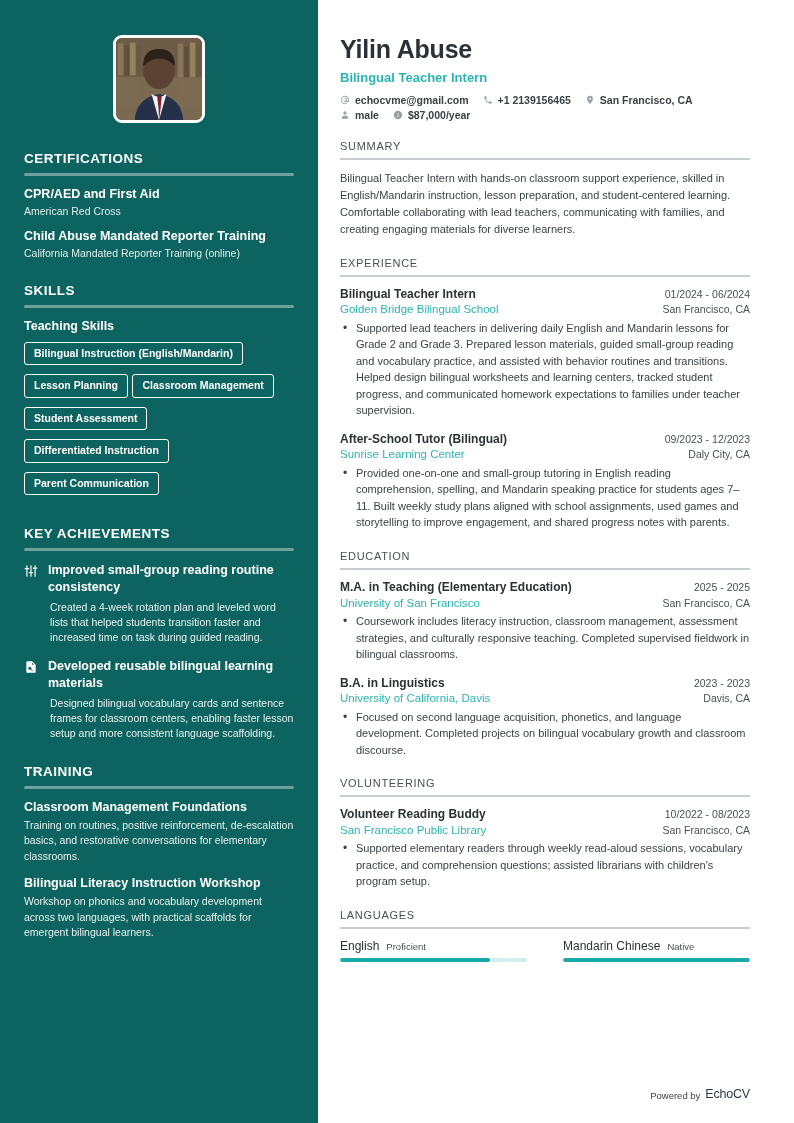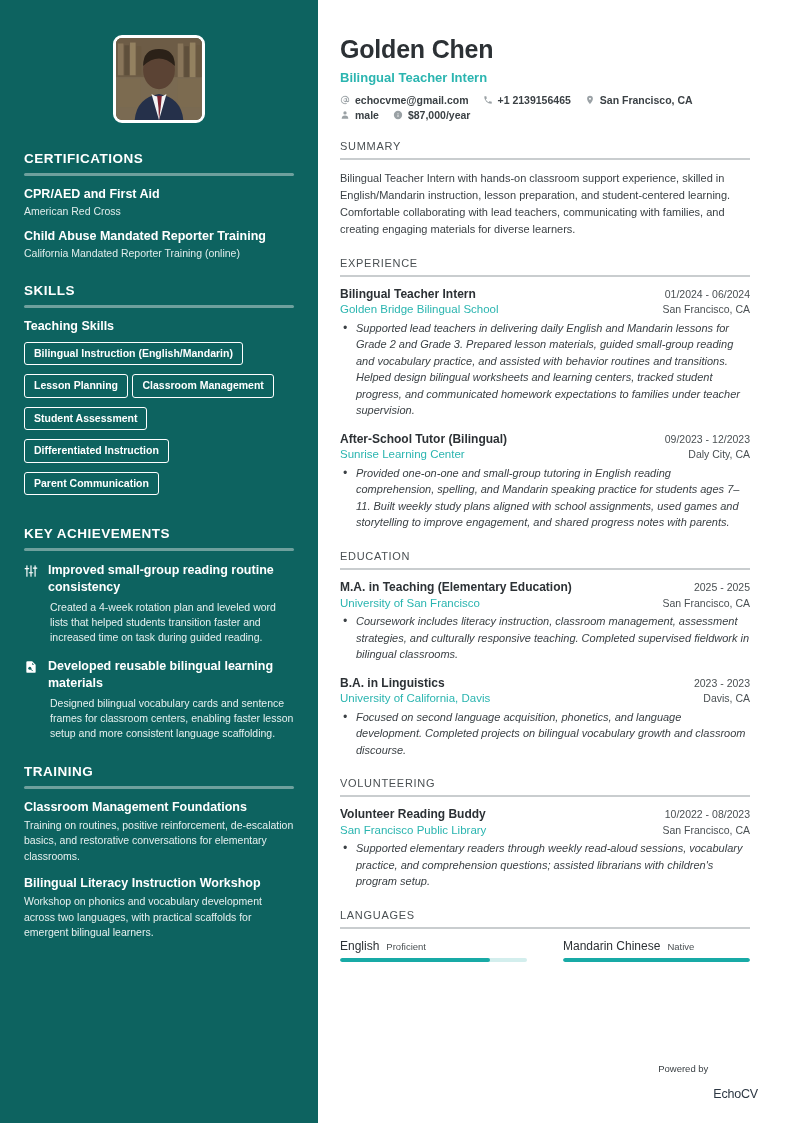--- a/index.html
+++ b/index.html
@@ -206,21 +206,20 @@
   }
   .entry-loc {
     font-size: 10.5px;
     color: #4a5053;
     white-space: nowrap;
   }
   ul.bullets {
     margin: 2px 0 0 0;
     padding-left: 14px;
     list-style: none;
-    font-style: italic;
   }
   ul.bullets li {
     position: relative;
     font-size: 11px;
     line-height: 1.5;
     color: #3b4145;
     padding-left: 2px;
   }
   ul.bullets li::before {
     content: "•";
@@ -257,24 +256,24 @@
     overflow: hidden;
   }
   .lang-fill {
     height: 100%;
     background: #18aaa6;
     border-radius: 2px;
   }
 
   .footer {
     position: absolute;
-    right: 36px;
+    right: 44px;
     bottom: 22px;
     display: flex;
-    align-items: flex-start;
+    align-items: flex-end;
     gap: 5px;
     font-size: 9.5px;
     color: #3b4145;
   }
   .footer .brand {
     font-size: 12.5px;
     color: #2c3743;
     letter-spacing: -0.2px;
     margin-top: 24px;
   }
@@ -385,21 +384,21 @@
       <div class="train-item">
         <div class="train-title">Bilingual Literacy Instruction Workshop</div>
         <div class="train-desc">Workshop on phonics and vocabulary development across two languages, with practical scaffolds for emergent bilingual learners.</div>
       </div>
     </section>
 
   </aside>
 
   <main class="main">
 
-    <h1 class="name">Golden Chen</h1>
+    <h1 class="name">Yilin Abuse</h1>
     <div class="role">Bilingual Teacher Intern</div>
 
     <div class="contact-row">
       <span class="contact-item">
         <svg viewBox="0 0 24 24">
             <path d="M12 2a10 10 0 1 0 4.6 18.9l-.9-1.8A8 8 0 1 1 20 12v1a1.5 1.5 0 0 1-3 0V7.5h-2v.9A4.5 4.5 0 1 0 16 16a3.5 3.5 0 0 0 6-2.9V12A10 10 0 0 0 12 2zm0 12.5A2.5 2.5 0 1 1 14.5 12 2.5 2.5 0 0 1 12 14.5z"></path>
           </svg>
         <span>echocvme@gmail.com</span>
       </span>
       <span class="contact-item">

